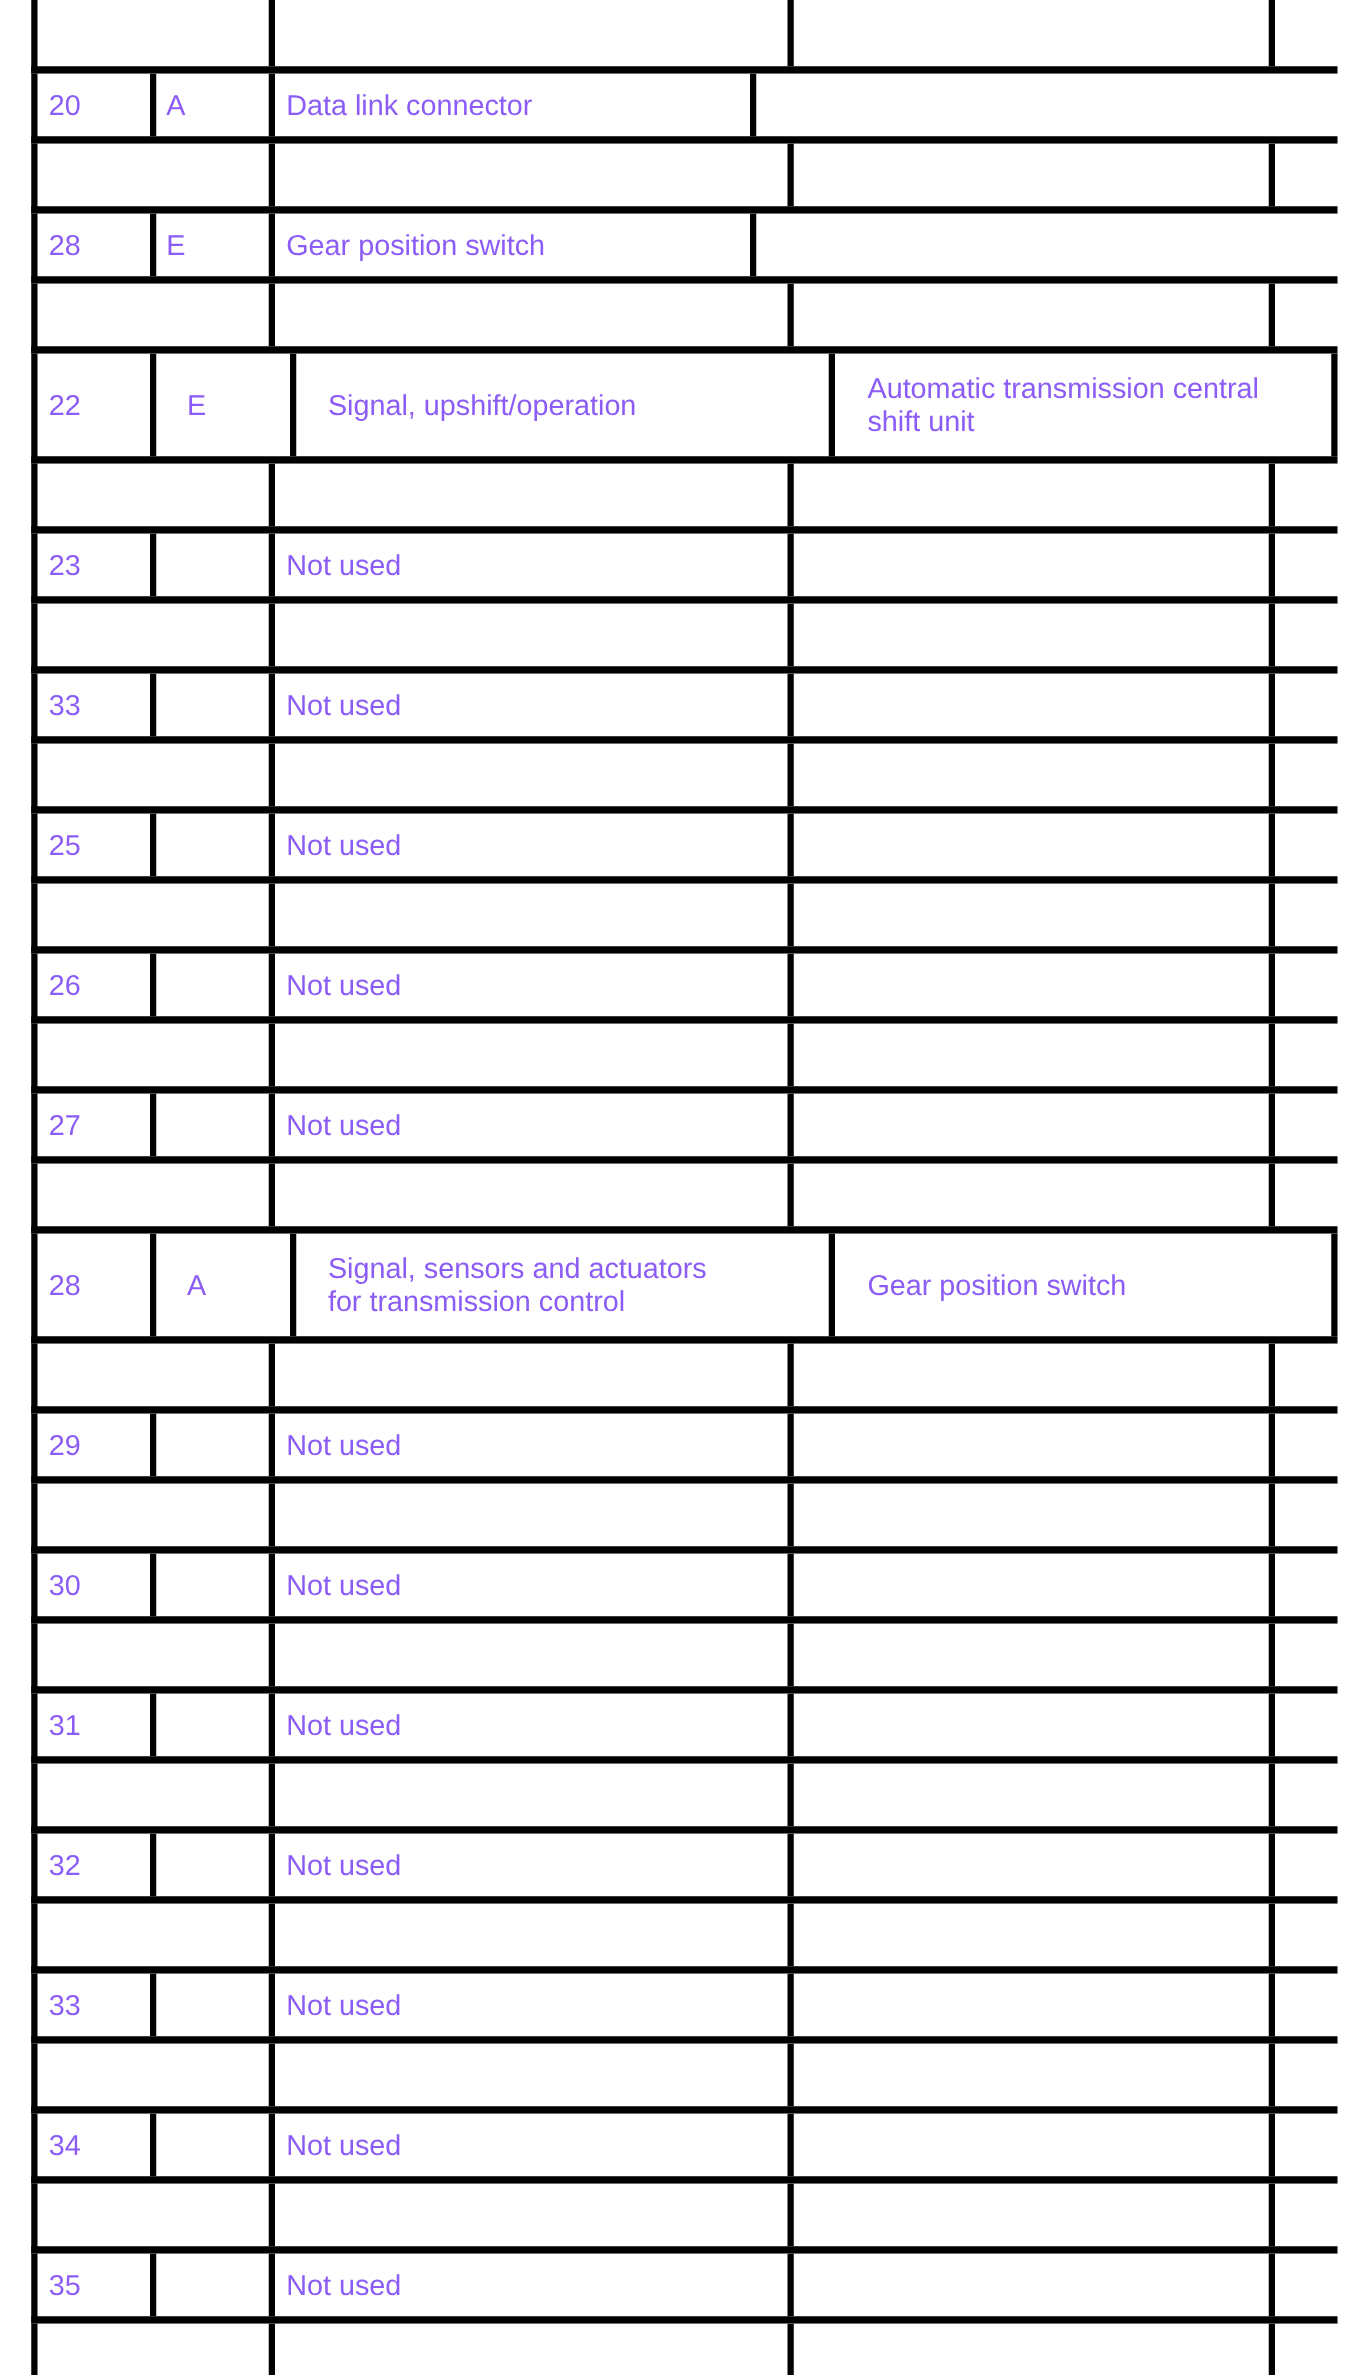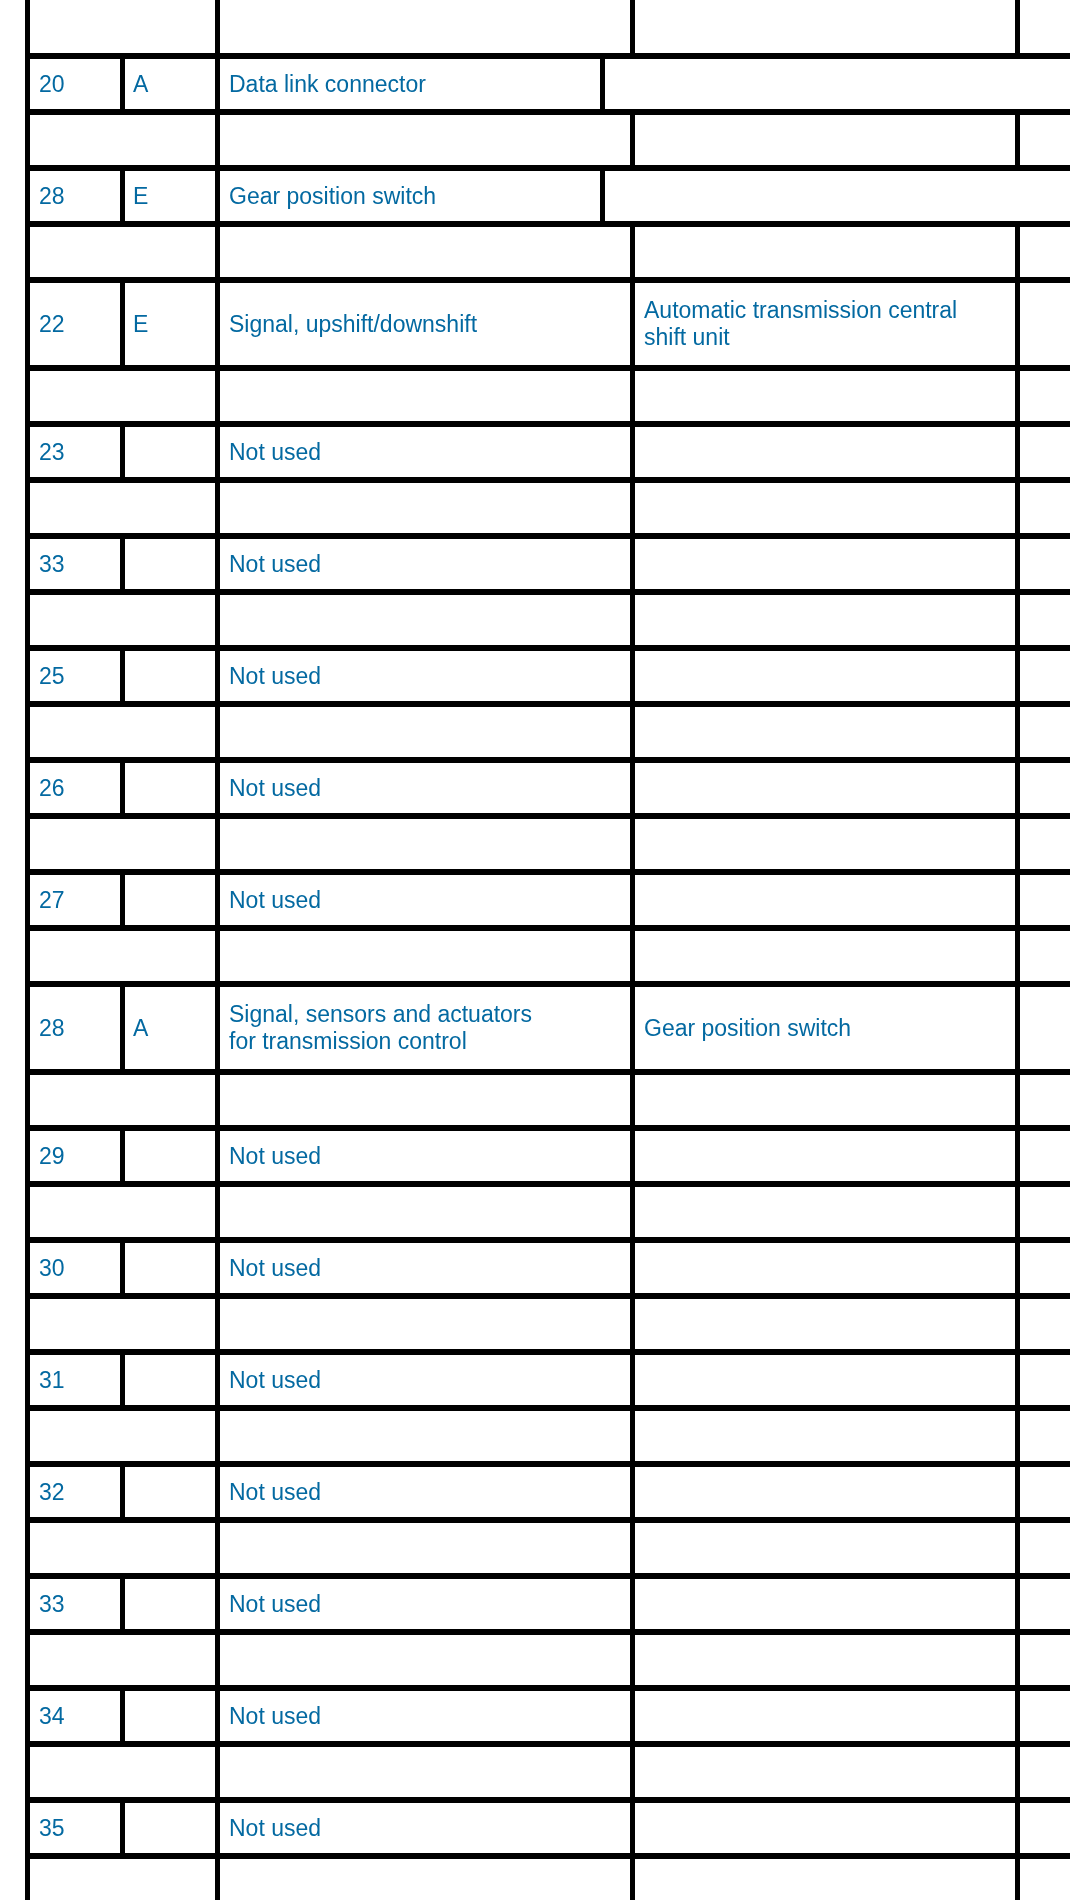--- a/index.html
+++ b/index.html
@@ -4,36 +4,36 @@
 <style>
   * { margin: 0; padding: 0; box-sizing: border-box; }
   html, body { background: #ffffff; }
   .page {
     position: relative;
     width: 1088px;
     height: 1900px;
     background: #ffffff;
     overflow: hidden;
     font-family: "Liberation Sans", sans-serif;
-    color: #0369a1;
+    color: #8b5cf6;
   }
   .pin-table {
     position: absolute;
     left: 25px;
     top: 0;
     width: 1045px;
   }
   .row {
     display: flex;
     border-left: 5px solid #000000;
     border-bottom: 6px solid #000000;
     background: #ffffff;
   }
   .row.data { height: 56px; }
-  .row.data.tall { height: 88px; }
+  .row.data.tall { height: 88px; justify-content: space-between; }
   .row.spacer { height: 56px; }
   .row.partial-top { height: 59px; }
   .cell {
     border-right: 5px solid #000000;
     display: flex;
     align-items: center;
     overflow: hidden;
   }
   .c1  { width: 95px;  padding-left: 9px; }
   .c2  { width: 95px;  padding-left: 8px; }
@@ -93,21 +93,21 @@
   </div>
 
   <div class="row data tall">
     <div class="cell c1">
       <span class="txt">22</span>
     </div>
     <div class="cell c2">
       <span class="txt">E</span>
     </div>
     <div class="cell c3">
-      <span class="txt">Signal, upshift/downshift</span>
+      <span class="txt">Signal, upshift/operation</span>
     </div>
     <div class="cell c4">
       <span class="txt">Automatic transmission central
 shift unit</span>
     </div>
   </div>
   <div class="row spacer">
     <div class="cell c12"></div>
     <div class="cell c3"></div>
     <div class="cell c4"></div>

